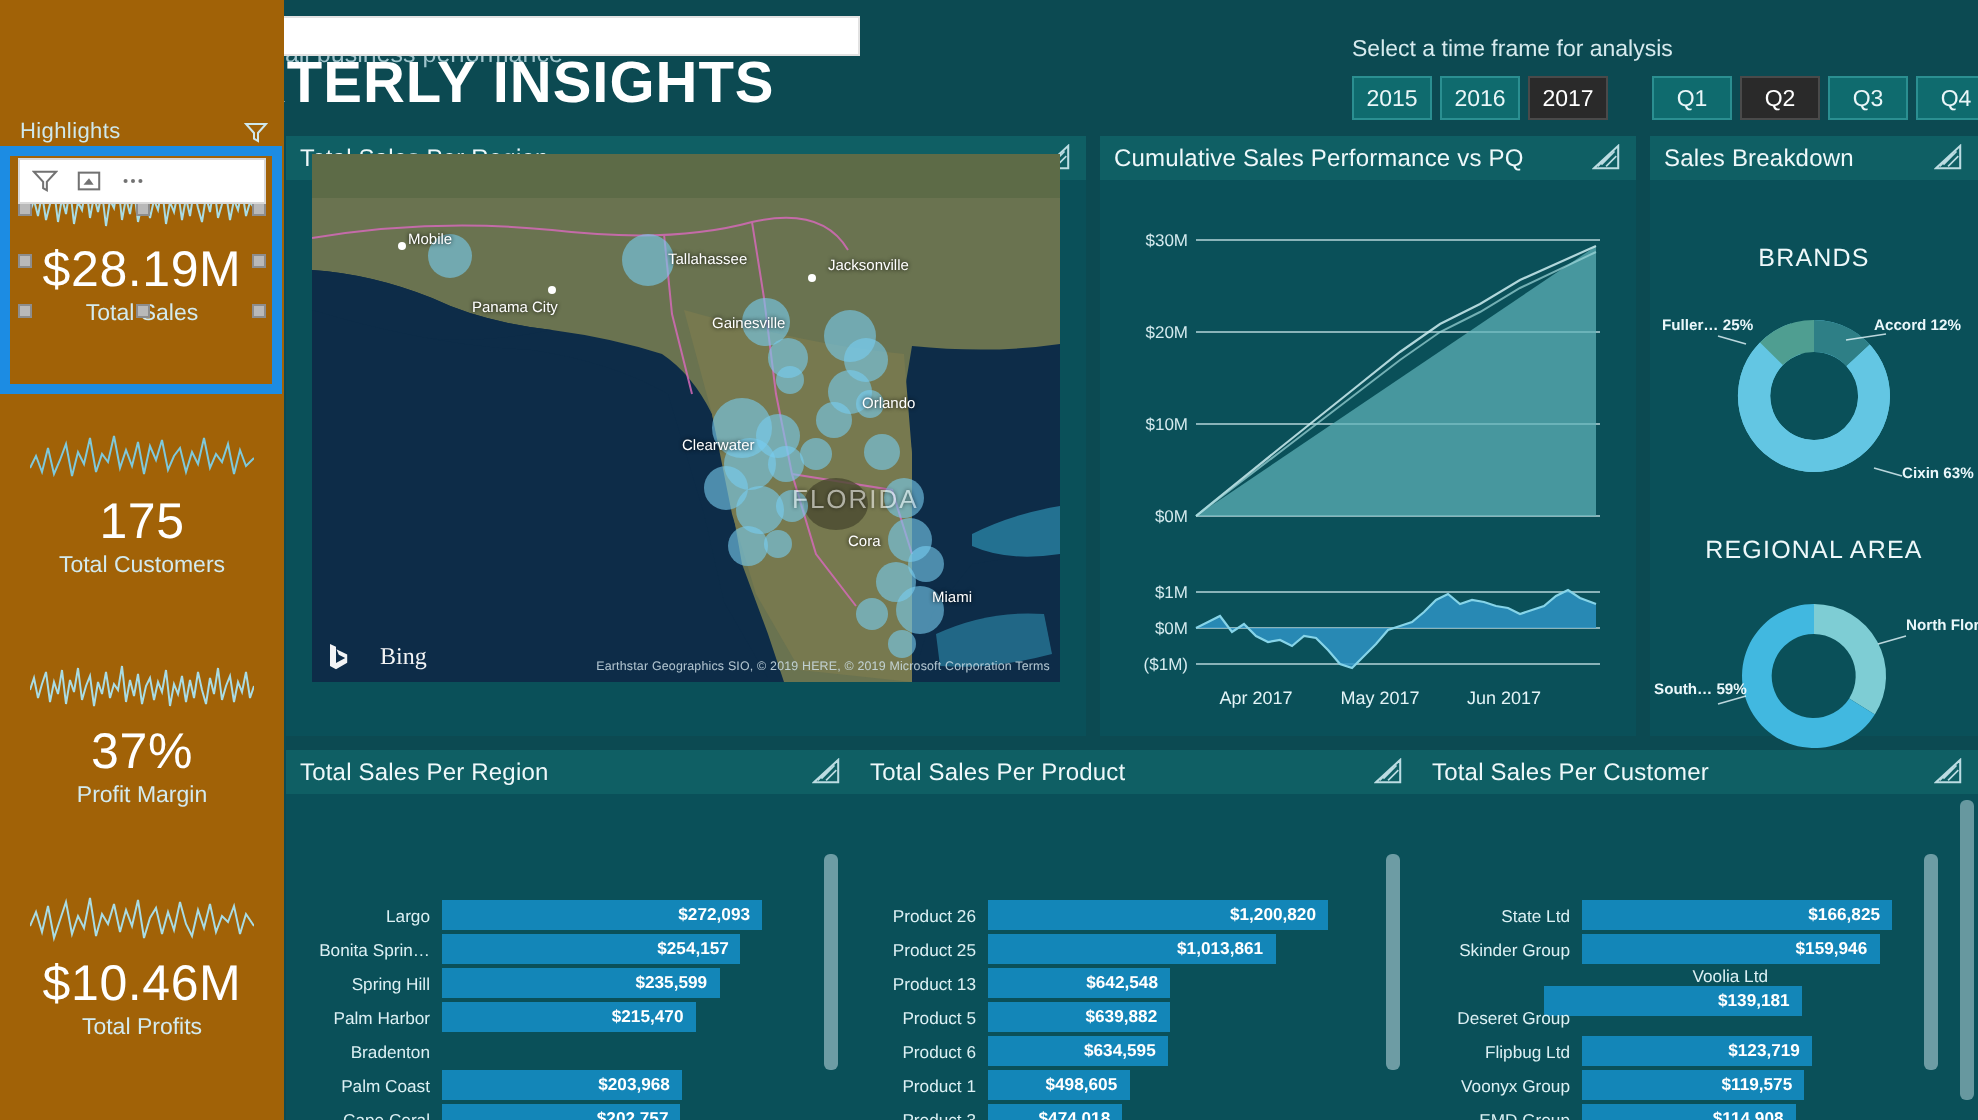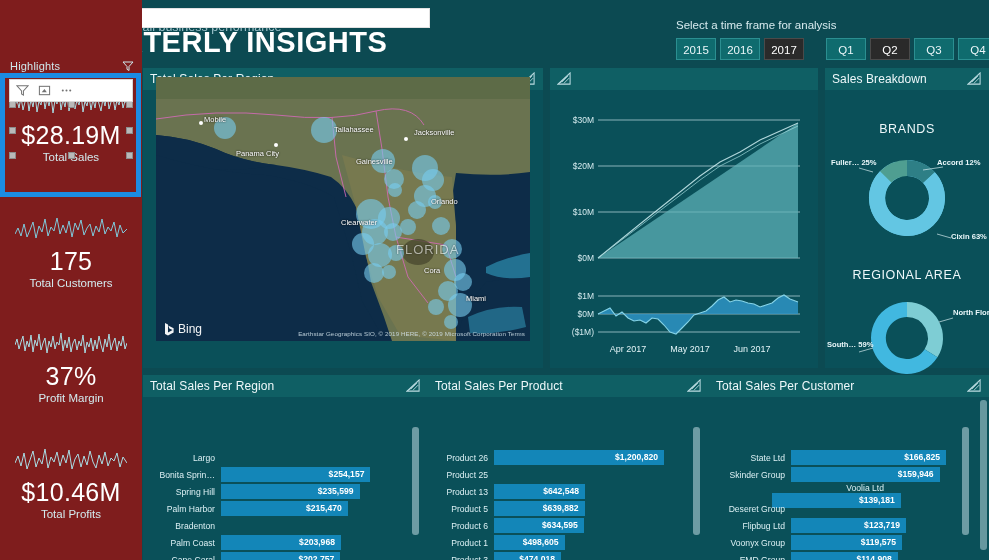--- a/index.html
+++ b/index.html
@@ -8,21 +8,21 @@
     background:#0c4a52;
     font-family:"Liberation Sans", sans-serif;
     color:#e9f6f8;
     position:relative;
   }
   .root{position:absolute;inset:0;}
 
   
   #sidebar{
     position:absolute;left:0;top:0;width:142px;height:560px;
-    background:#7f1d1d;
+    background:#a16207;
   }
   #topbanner{
     position:absolute;left:0;top:0;width:989px;height:68px;
     background:#0c4a52;
   }
   #logo{
     position:absolute;left:4px;top:6px;width:56px;height:62px;
   }
   .hl-title{
     position:absolute;left:10px;top:60px;font-size:11px;color:#cfe8ec;
@@ -94,21 +94,21 @@
 
   #p-map{left:143px;top:68px;width:400px;height:300px;}
   #p-cum{left:550px;top:68px;width:268px;height:300px;}
   #p-brk{left:825px;top:68px;width:164px;height:300px;}
   #p-reg{left:143px;top:375px;width:285px;height:185px;}
   #p-prd{left:428px;top:375px;width:281px;height:185px;}
   #p-cus{left:709px;top:375px;width:280px;height:185px;}
 
   
   #map-canvas{position:absolute;left:13px;top:9px;width:374px;height:264px;overflow:hidden;background:#0b2b44;}
-  .bing-tag{position:absolute;left:8px;bottom:5px;display:flex;align-items:center;gap:4px;font-size:12px;color:#fff;opacity:.95;}
+  .bing-tag{position:absolute;left:8px;bottom:5px;display:flex;align-items:center;gap:16px;font-size:12px;color:#fff;opacity:.95;font-family:Liberation Serif, serif;}
   .map-attr{position:absolute;right:5px;bottom:4px;font-size:6.2px;color:#cfe0e8;opacity:.85;letter-spacing:.1px;}
   .mcity{position:absolute;font-size:7.5px;color:#ffffff;text-shadow:0 0 2px #000;white-space:nowrap;}
   .mdot{position:absolute;width:4px;height:4px;background:#fff;border-radius:50%;}
   .bub{position:absolute;border-radius:50%;background:rgba(120,205,240,.60);}
 
   
   .donut-title{position:absolute;width:100%;text-align:center;font-size:12.5px;color:#eef8fa;letter-spacing:.6px;}
   .dlbl{position:absolute;font-size:7.6px;font-weight:bold;color:#eaf7fa;line-height:1.25;white-space:nowrap;}
 
   
@@ -300,20 +300,21 @@
           <path d="M1 0 L4 1.4 V9.5 L8.6 7 L5.4 5.4 L4.2 2.6 L9.6 5.2 V9.4 L4 12.6 L1 11 Z" fill="#fff"></path>
         </svg>
         <span>Bing</span>
       </div>
       <div class="map-attr">Earthstar Geographics SIO, © 2019 HERE, © 2019 Microsoft Corporation  Terms</div>
     </div>
   </div>
 
   <div class="panel" id="p-cum">
     <div class="panel-hd">
+      <span class="panel-title">Cumulative Sales Performance vs PQ</span>
       <svg class="focus-ico" viewBox="0 0 16 15">
         <path d="M1 13 L14 1 L14 13 Z" fill="none" stroke="#cfeaf0" stroke-width="1.1"></path>
         <path d="M5 11 L12 4 M7.5 12 L13 6.5 M3 12 L10 5" stroke="#cfeaf0" stroke-width=".9"></path>
       </svg>
     </div>
     <div class="panel-body">
       <svg width="268" height="276" viewBox="0 0 268 276">
 
         <g stroke="rgba(223,245,250,.6)" stroke-width="1">
           <line x1="48" y1="30" x2="250" y2="30"></line>
@@ -405,20 +406,24 @@
     <div class="panel-hd">
       <span class="panel-title">Total Sales Per Region</span>
       <svg class="focus-ico" viewBox="0 0 16 15">
         <path d="M1 13 L14 1 L14 13 Z" fill="none" stroke="#cfeaf0" stroke-width="1.1"></path>
         <path d="M5 11 L12 4 M7.5 12 L13 6.5 M3 12 L10 5" stroke="#cfeaf0" stroke-width=".9"></path>
       </svg>
     </div>
     <div class="panel-body" id="reg-bars">
         <div class="barrow" style="top: 52px;">
           <div class="barlabel" style="width: 78px;">Largo</div>
+          <div class="bartrack" style="width: 160px;">
+            <div class="barfill" style="width: 160px; background: rgb(19, 134, 184);"></div>
+            <div class="barval" style="right: 6px;">$272,093</div>
+          </div>
         </div>
         <div class="barrow" style="top: 69px;">
           <div class="barlabel" style="width: 78px;">Bonita Sprin…</div>
           <div class="bartrack" style="width: 160px;">
             <div class="barfill" style="width: 149.453px; background: rgb(19, 134, 184);"></div>
             <div class="barval" style="right: 16.547px;">$254,157</div>
           </div>
         </div>
         <div class="barrow" style="top: 86px;">
           <div class="barlabel" style="width: 78px;">Spring Hill</div>
@@ -466,20 +471,24 @@
     <div class="panel-body" id="prd-bars">
         <div class="barrow" style="top: 52px;">
           <div class="barlabel" style="width: 66px;">Product 26</div>
           <div class="bartrack" style="width: 170px;">
             <div class="barfill" style="width: 170px; background: rgb(19, 134, 184);"></div>
             <div class="barval" style="right: 6px;">$1,200,820</div>
           </div>
         </div>
         <div class="barrow" style="top: 69px;">
           <div class="barlabel" style="width: 66px;">Product 25</div>
+          <div class="bartrack" style="width: 170px;">
+            <div class="barfill" style="width: 143.532px; background: rgb(19, 134, 184);"></div>
+            <div class="barval" style="right: 32.4678px;">$1,013,861</div>
+          </div>
         </div>
         <div class="barrow" style="top: 86px;">
           <div class="barlabel" style="width: 66px;">Product 13</div>
           <div class="bartrack" style="width: 170px;">
             <div class="barfill" style="width: 90.9655px; background: rgb(19, 134, 184);"></div>
             <div class="barval" style="right: 85.0345px;">$642,548</div>
           </div>
         </div>
         <div class="barrow" style="top: 103px;">
           <div class="barlabel" style="width: 66px;">Product 5</div>

